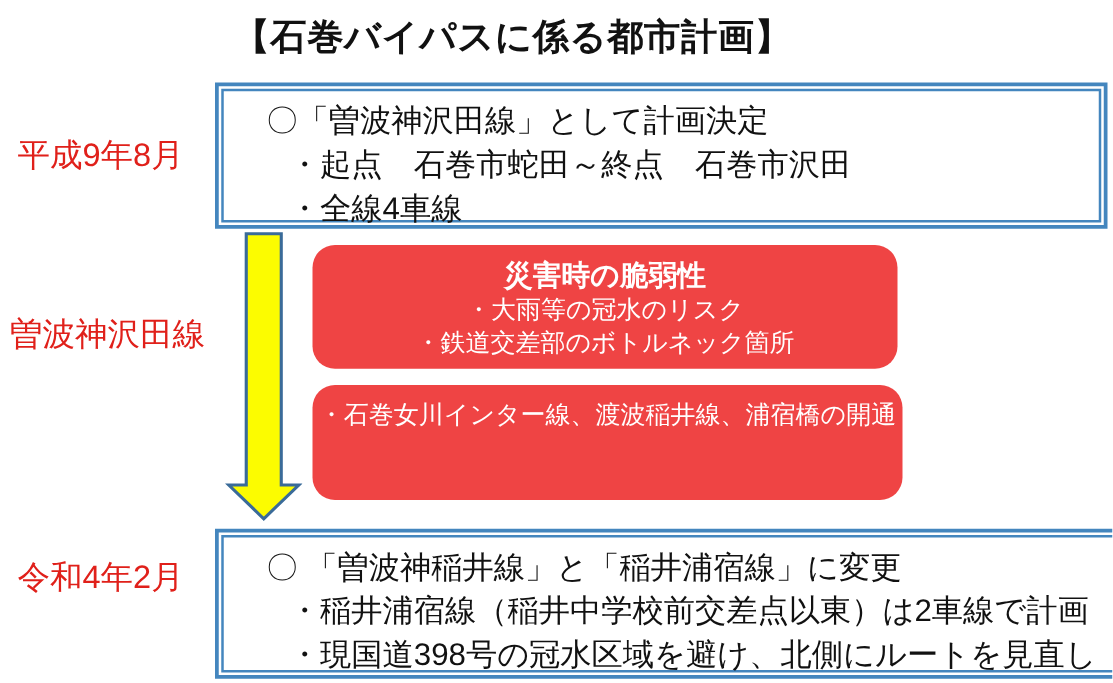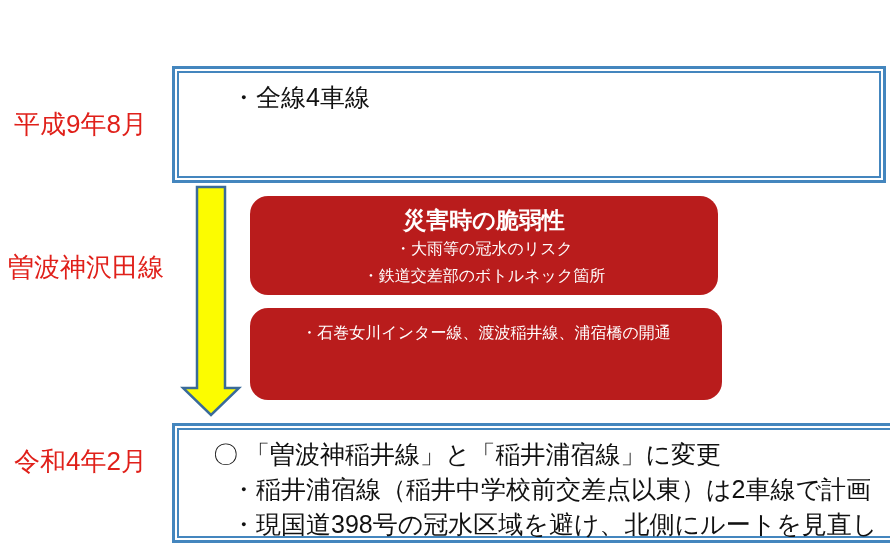--- a/index.html
+++ b/index.html
@@ -53,50 +53,53 @@
     position: absolute;
     color: #e0201a;
     font-size: 26px;
     font-weight: 500;
     line-height: 34px;
     white-space: nowrap;
   }
   
   .reason-box {
     position: absolute;
-    background: #b91c1c;
+    background: #ef4444;
     border-radius: 18px;
     color: #ffffff;
     text-align: center;
     white-space: nowrap;
   }
   .reason-title {
     font-size: 23px;
     font-weight: bold;
     line-height: 30px;
   }
   .reason-item {
-    font-size: 16px;
+    font-size: 20px;
     line-height: 27px;
   }
   #reason-vulnerability { padding-top: 9px; }
   #reason-network { padding-top: 11px; }
   .arrow-wrap { position: absolute; left: 180px; top: 185px; width: 62px; height: 233px; }
 </style>
 </head>
 <body>
 
 <div id="stage">
 
+  <div class="page-title">【石巻バイパスに係る都市計画】</div>
 
   <div class="side-label" style="left:14px; top:107px;">平成9年8月</div>
 
   <div class="dbox" id="plan-1997-box" style="left:172px; top:66px; width:714px; height:117px;">
     <div class="dbox-inner">
       <div class="dbox-text">
+        <div class="ln">〇「曽波神沢田線」として計画決定</div>
+        <div class="ln indent">・起点　石巻市蛇田～終点　石巻市沢田</div>
         <div class="ln indent">・全線4車線</div>
       </div>
     </div>
   </div>
 
   <div class="side-label" style="left:8px; top:250px;">
     <div>曽波神沢田線</div>
   </div>
 
   <div class="arrow-wrap">

